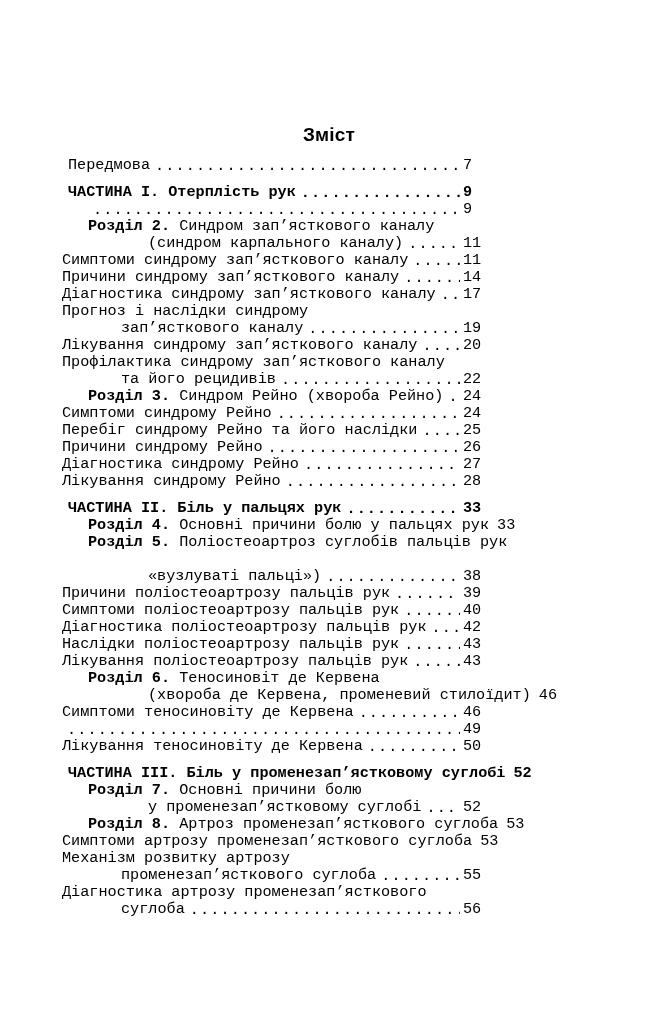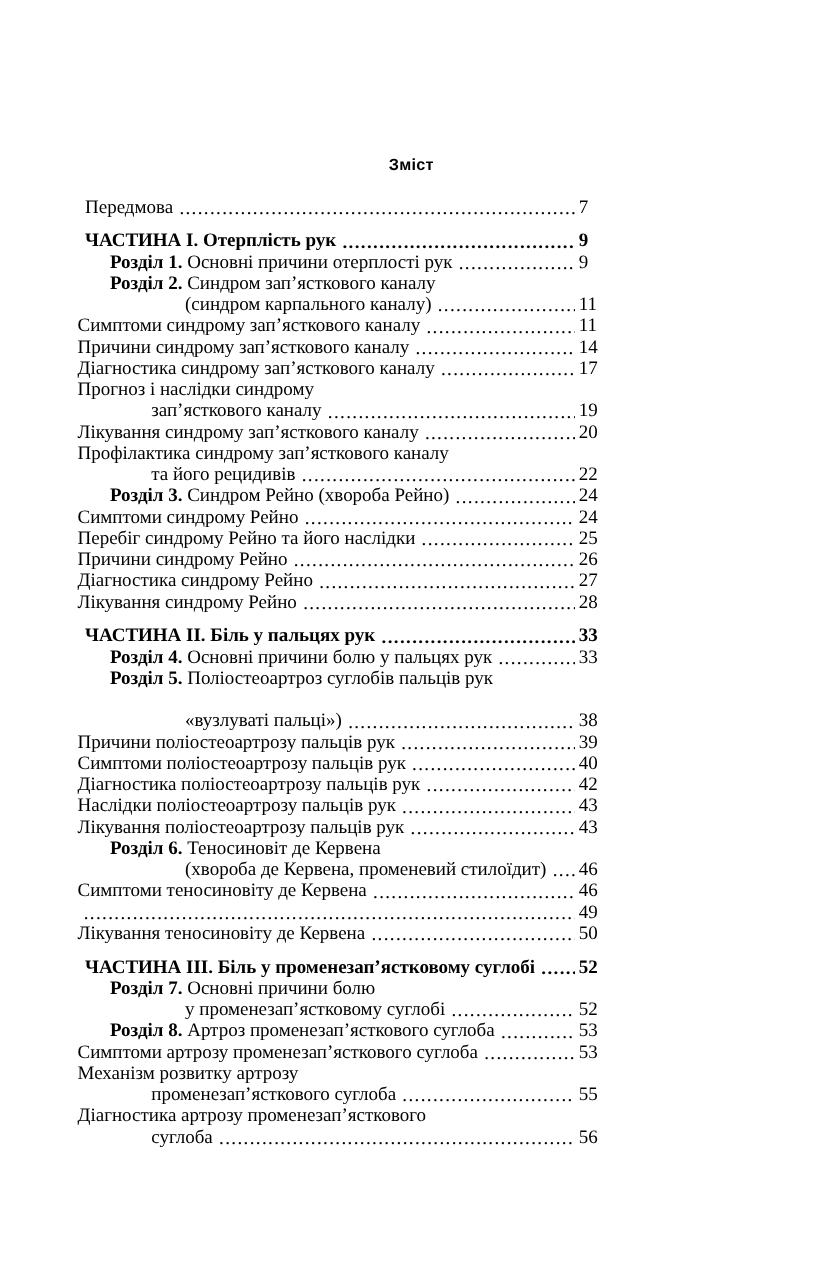--- a/index.html
+++ b/index.html
@@ -22,29 +22,30 @@
     overflow: hidden;
   }
   .toc-title {
     position: absolute;
     top: 124px;
     left: 0;
     width: 658px;
     text-align: center;
     font-family: "Liberation Sans", "DejaVu Sans", sans-serif;
     font-weight: bold;
-    font-size: 13px;
+    font-size: 19px;
     letter-spacing: 0.2px;
     color: #000;
   }
   .toc {
     position: absolute;
     top: 157px;
     left: 0;
     width: 596px;
+    font-family: Liberation Mono, monospace;
   }
   .row {
     display: flex;
     align-items: flex-end;
     font-size: 15.2px;
     line-height: 17px;
     height: 17px;
     white-space: nowrap;
     padding-right: 111px;
   }
@@ -99,21 +100,20 @@
         <span class="label">Передмова</span>
         <span class="dots"></span>
         <span class="pg">7</span>
       </div>
       <div class="row lvl-part gap-before">
         <span class="label">ЧАСТИНА I. Отерплість рук</span>
         <span class="dots"></span>
         <span class="pg">9</span>
       </div>
       <div class="row lvl-chap">
-        <span class="label"><span class="chapnum">Розділ 1.</span> <span>Основні причини отерплості рук</span></span>
         <span class="dots"></span>
         <span class="pg">9</span>
       </div>
       <div class="row lvl-chap nodots">
         <span class="label"><span class="chapnum">Розділ 2.</span> <span>Синдром зап’ясткового каналу</span></span>
         <span class="dots"></span>
         <span class="pg"></span>
       </div>
       <div class="row lvl-chapcont">
         <span class="label">(синдром карпального каналу)</span>

